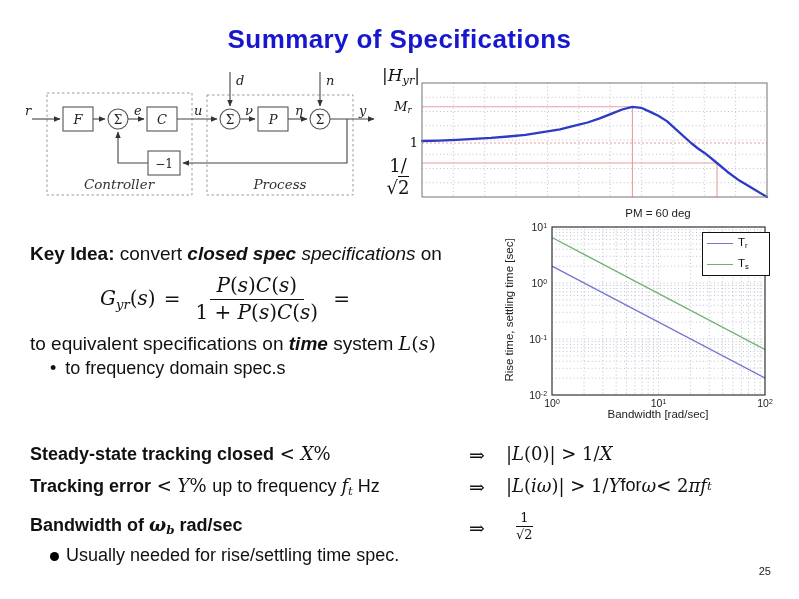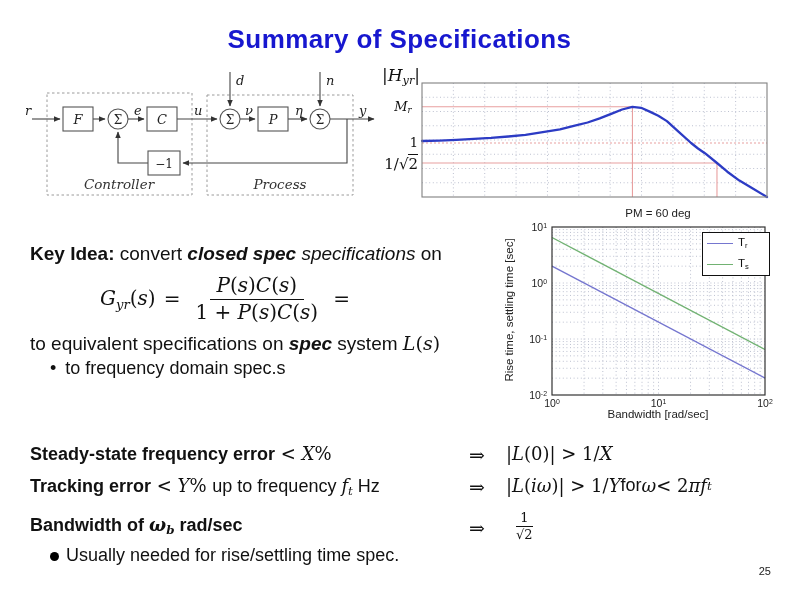--- a/index.html
+++ b/index.html
@@ -33,21 +33,21 @@
   
   #freq{position:absolute;left:380px;top:60px;width:419px;height:142px}
   .gdot{stroke:#bdc1d0;stroke-width:1;stroke-dasharray:1,2.6;fill:none}
   .plotbox{fill:none;stroke:#808080;stroke-width:1.1}
   .pmbox{fill:none;stroke:#333;stroke-width:1.2}
   #freq-curve{fill:none;stroke-width:2.3;stroke-linejoin:round;stroke-linecap:round}
   #freq-markers line{stroke-width:1.1}
   .fq-hyr{position:absolute;left:2px;top:5px;font-size:17px;color:#111}
   .fq-mr{position:absolute;left:8px;top:39px;width:30px;text-align:center;font-size:13px}
   .fq-one{position:absolute;left:8px;top:75px;width:30px;text-align:right;font-size:13px}
-  .fq-sq{position:absolute;left:-2px;top:95px;width:40px;text-align:right;font-size:15px}
+  .fq-sq{position:absolute;left:-2px;top:95px;width:40px;text-align:center;font-size:18px}
 
   
   #pm{position:absolute;left:490px;top:206px;width:309px;height:218px}
   [data-pm-series]{fill:none;stroke-width:1.4}
   .pm-title{position:absolute;left:88px;top:1px;width:160px;text-align:center;font-size:11.5px;color:#222}
   .pm-xlabel{position:absolute;left:92px;top:202px;width:152px;text-align:center;font-size:11.5px;color:#222}
   .pm-ylabel{position:absolute;left:-60px;top:97px;width:160px;height:14px;text-align:center;
     font-size:11.5px;color:#222;transform:rotate(-90deg)}
   .tick{position:absolute;font-size:10.5px;color:#222}
   .ytick{left:14px;width:43px;text-align:right}
@@ -254,29 +254,29 @@
 <div class="equation">
   <span><span class="seg-mi">G</span><span class="seg-mi seg-sub">yr</span><span class="seg-m">(</span><span class="seg-mi">s</span><span class="seg-m">)</span></span>
   <span class="eqrel">=</span>
   <span class="frac">
     <span class="num"><span class="seg-mi">P</span><span class="seg-m">(</span><span class="seg-mi">s</span><span class="seg-m">)</span><span class="seg-mi">C</span><span class="seg-m">(</span><span class="seg-mi">s</span><span class="seg-m">)</span></span>
     <span class="den"><span class="seg-m">1 + </span><span class="seg-mi">P</span><span class="seg-m">(</span><span class="seg-mi">s</span><span class="seg-m">)</span><span class="seg-mi">C</span><span class="seg-m">(</span><span class="seg-mi">s</span><span class="seg-m">)</span></span>
   </span>
   <span class="eqrel">=</span>
 </div>
 
-<div class="loopline"><span class="seg-s">to equivalent specifications on </span><span class="seg-sbi">spec</span><span class="seg-s"> system </span><span class="seg-mi">L</span><span class="seg-m">(</span><span class="seg-mi">s</span><span class="seg-m">)</span></div>
+<div class="loopline"><span class="seg-s">to equivalent specifications on </span><span class="seg-sbi">time</span><span class="seg-s"> system </span><span class="seg-mi">L</span><span class="seg-m">(</span><span class="seg-mi">s</span><span class="seg-m">)</span></div>
 <div class="sub-bullet">
   <span class="dot">•</span>
   <span>
     <div>to frequency domain spec.s</div>
   </span>
 </div>
 
-<div class="spec-left" style="top:443px"><span class="seg-sb">Steady-state frequency error</span><span class="seg-m"> &lt; </span><span class="seg-mi">X</span><span class="seg-m">%</span></div>
+<div class="spec-left" style="top:443px"><span class="seg-sb">Steady-state tracking closed</span><span class="seg-m"> &lt; </span><span class="seg-mi">X</span><span class="seg-m">%</span></div>
 <div class="spec-arrow" style="top:444px">⇒</div>
 <div class="spec-right" style="top:443px">
     <span class="seg-m">|</span>
     <span class="seg-mi">L</span>
     <span class="seg-m">(0)| &gt; 1/</span>
     <span class="seg-mi">X</span>
   </div>
 
 <div class="spec-left" style="top:475px"><span class="seg-sb">Tracking error</span><span class="seg-m"> &lt; </span><span class="seg-mi">Y</span><span class="seg-m">% </span><span class="seg-s">up to frequency </span><span class="seg-mi">f</span><span class="seg-mi seg-sub">t</span><span class="seg-s"> Hz</span></div>
 <div class="spec-arrow" style="top:476px">⇒</div>

